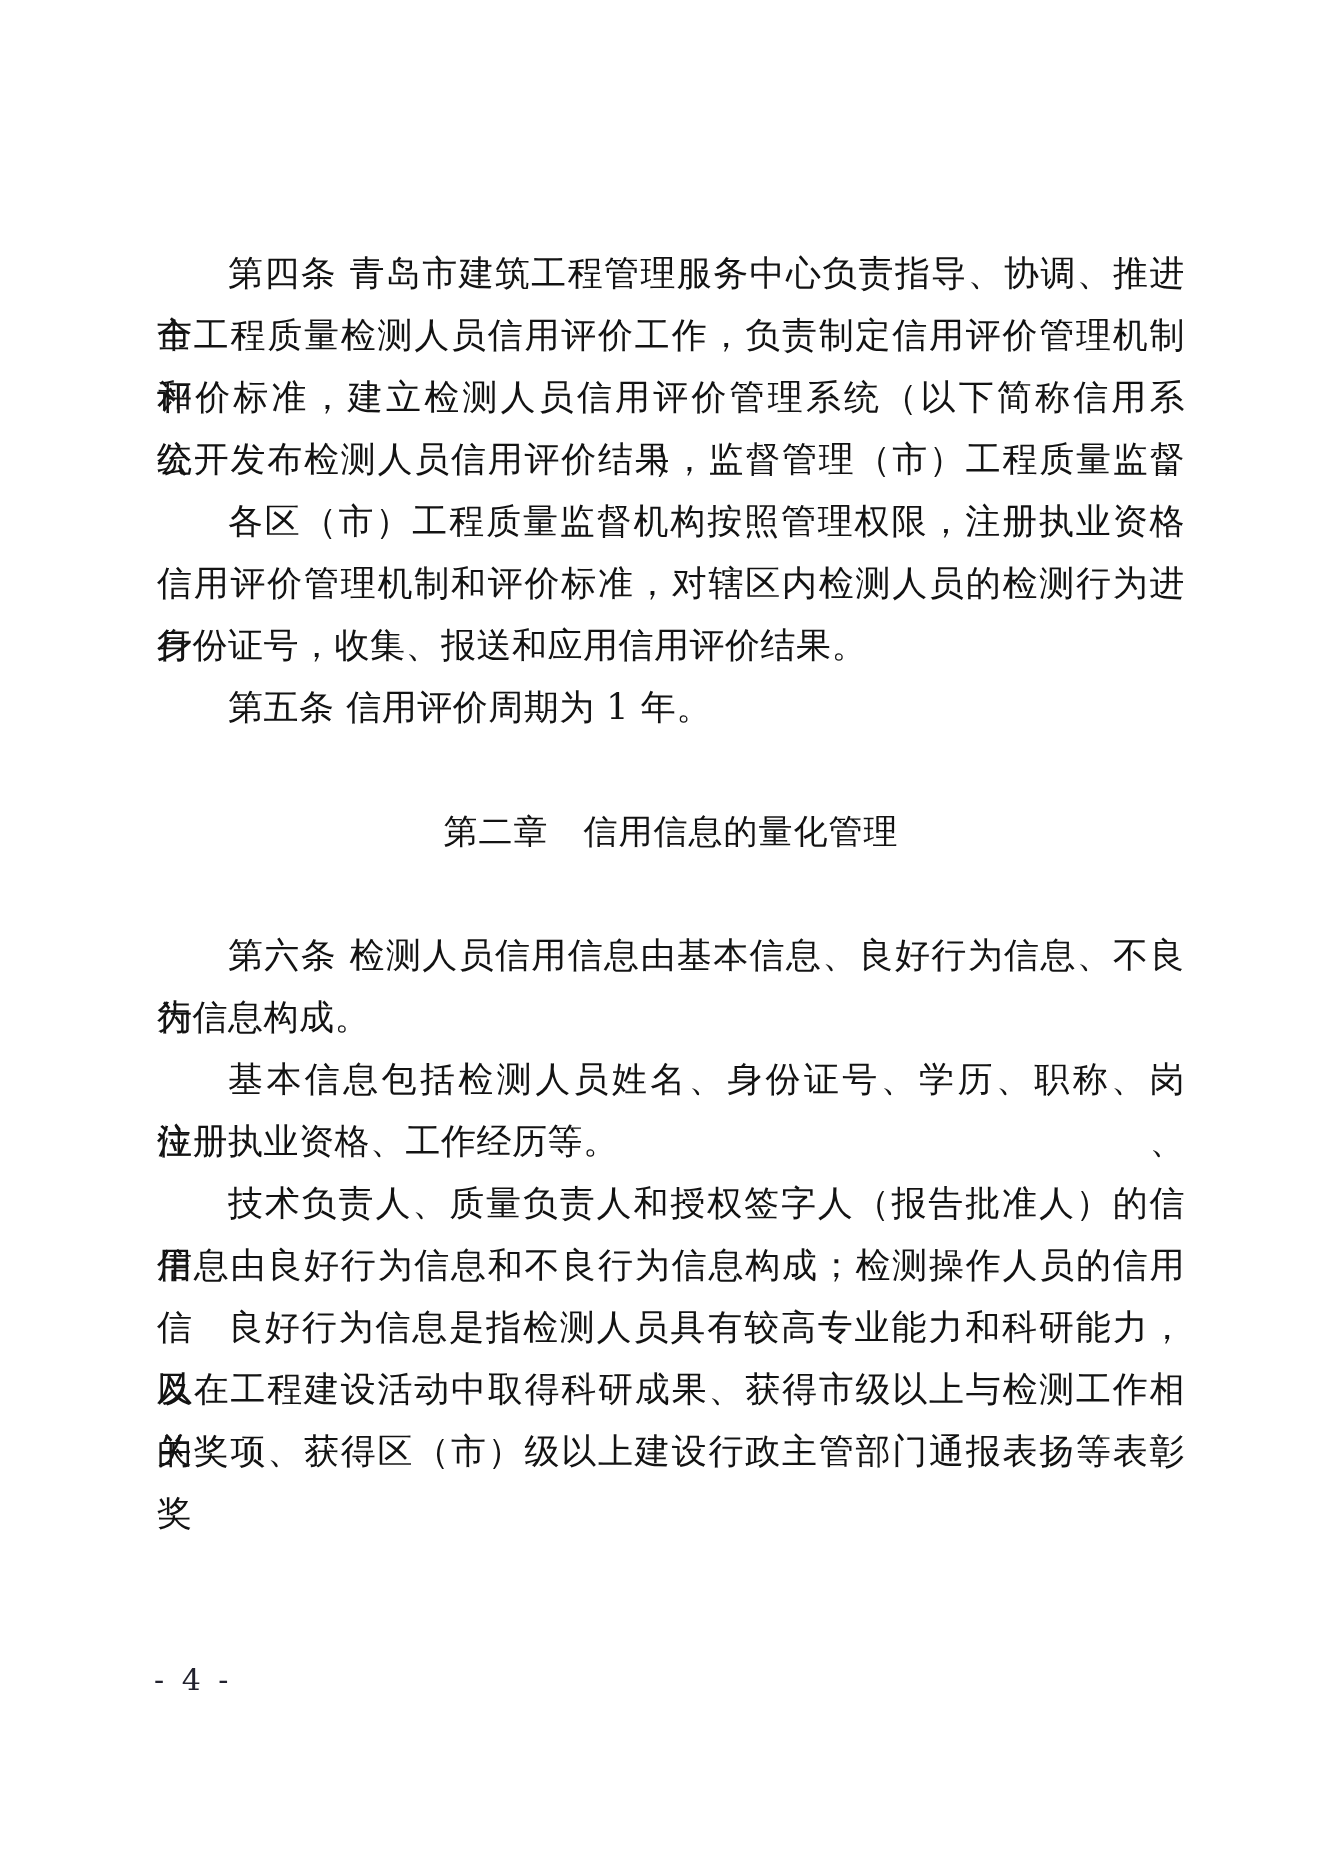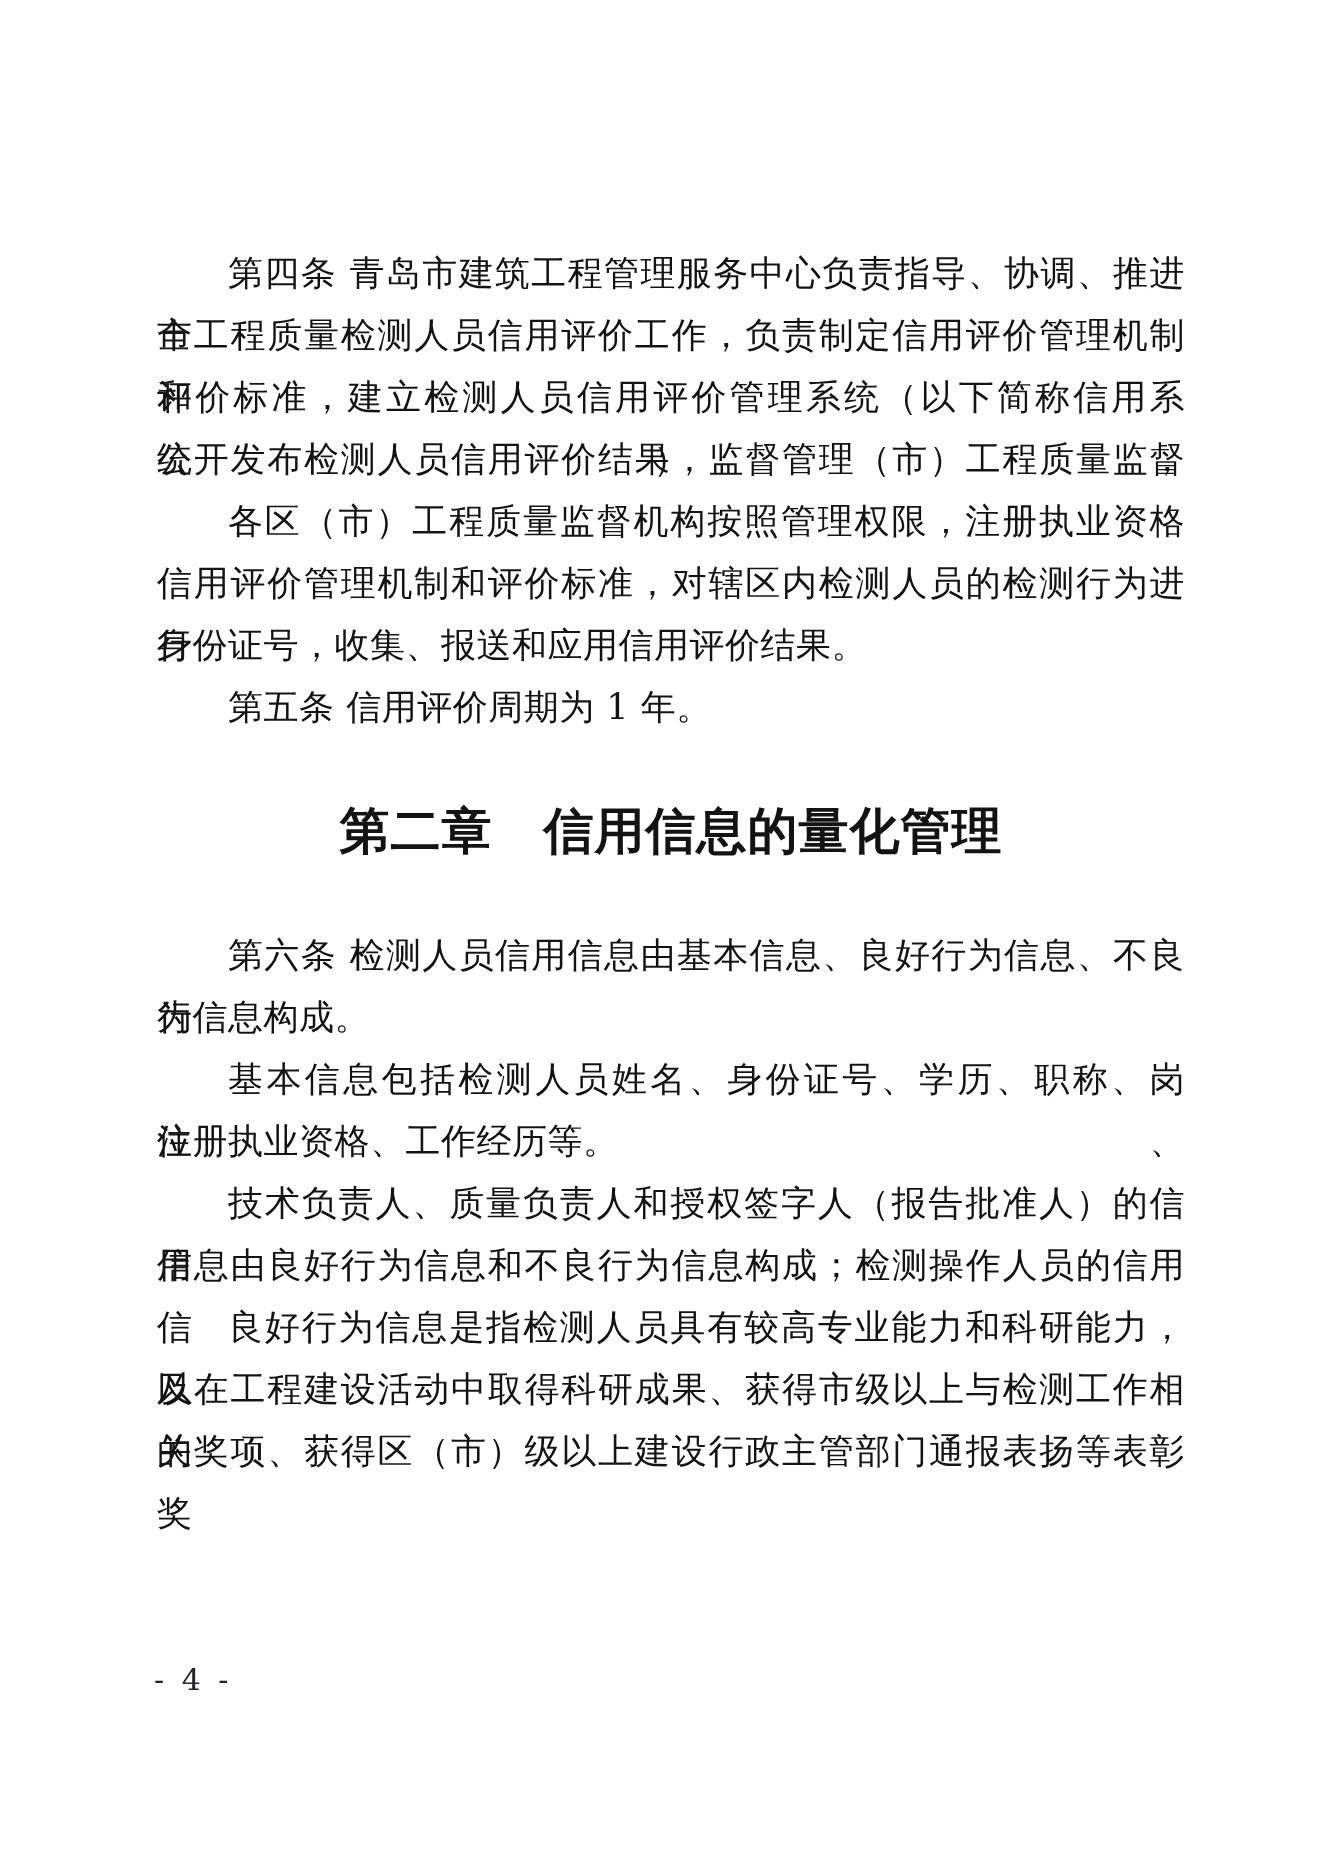--- a/index.html
+++ b/index.html
@@ -34,22 +34,22 @@
     text-align-last: left;
   }
   .line.indent {
     text-indent: 71px;
   }
   .line.spacer {
     height: 62px;
   }
   .line.heading {
     font-family: "DejaVu Sans", "Liberation Sans", sans-serif;
-    font-weight: bold;
-    font-size: 50px;
+    font-weight: normal;
+    font-size: 34px;
     text-align: center;
     text-align-last: center;
     letter-spacing: 1px;
   }
   .footer {
     position: absolute;
     left: 154px;
     top: 1660px;
     font-size: 30px;
     line-height: 40px;

